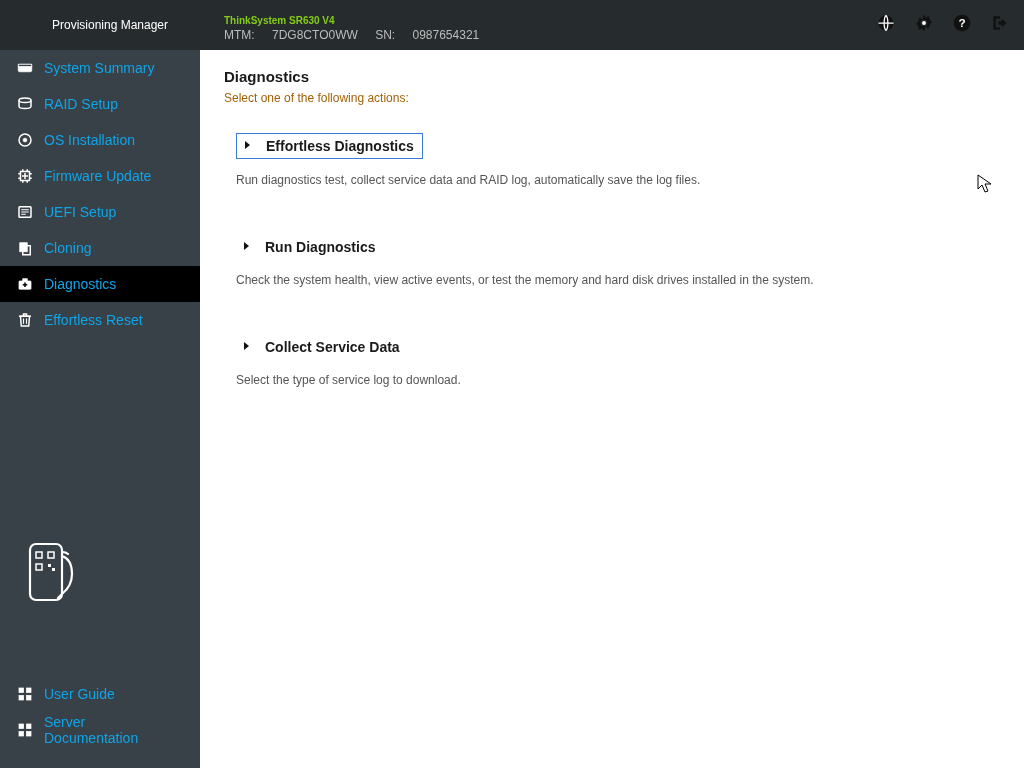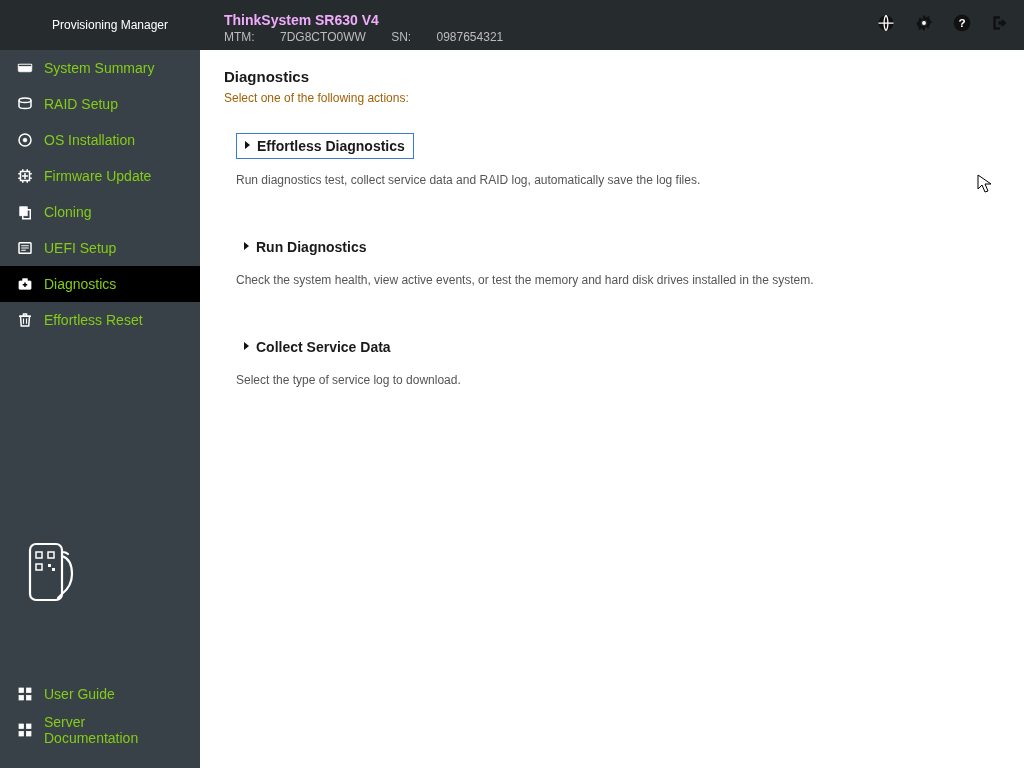--- a/index.html
+++ b/index.html
@@ -24,23 +24,23 @@
     width: 200px;
     font-size: 12px;
     padding-left: 20px;
     color: #fff;
     text-align: center;
   }
   .sysinfo {
     padding-left: 24px;
     padding-top: 6px;
   }
-  .sys-name { font-size: 14px; font-weight: 600; color: #f0abfc; }
+  .sys-name { font-size: 10px; font-weight: 600; color: #84cc16; }
   .sys-sub { font-size: 12px; color: #bcbcbc; margin-top: 2px; }
-  .sys-sub span + span { margin-left: 22px; }
+  .sys-sub span + span { margin-left: 14px; }
   .header-icons {
     position: absolute;
     right: 14px;
     top: 0;
     height: 50px;
     display: flex;
     align-items: center;
     gap: 18px;
   }
   .header-icons svg { width: 20px; height: 20px; fill: #111; cursor: pointer; }
@@ -56,21 +56,21 @@
     color: #fff;
   }
   .nav { padding-top: 0; }
   .nav-item {
     display: flex;
     align-items: center;
     gap: 10px;
     height: 36px;
     padding: 0 16px;
     font-size: 14px;
-    color: #84cc16;
+    color: #0ea5e9;
     cursor: pointer;
   }
   .nav-item.active { background: #000; }
   .nav-item .nicon { width: 18px; height: 18px; display:inline-flex; align-items:center; justify-content:center; }
   .nav-item .nicon svg { width:18px; height:18px; fill:#fff; stroke:#fff; }
 
   .qr-wrap {
     position: absolute;
     bottom: 150px;
     left: 18px;
@@ -98,21 +98,21 @@
   .page-title { font-size: 15px; font-weight: 700; margin-bottom: 6px; }
   .page-sub { font-size: 12px; color: #a16207; margin-bottom: 28px; }
 
   .option {
     margin-bottom: 48px;
     margin-left: 12px;
   }
   .option-header {
     display: inline-flex;
     align-items: center;
-    gap: 4px;
+    gap: 13px;
     padding: 4px 8px 4px 4px;
     font-size: 14px;
     font-weight: 700;
     cursor: pointer;
   }
   .option-header.selected {
     border: 1px solid #3a7bd5;
   }
   .option-header .chev { display:inline-block; }
   .option-desc {
@@ -210,35 +210,35 @@
             <path d="M12 8v8M8 12h8" stroke="#fff" stroke-width="2"></path>
             <path d="M3 9h3M3 15h3M18 9h3M18 15h3M9 3v3M15 3v3M9 18v3M15 18v3" stroke="#fff" stroke-width="2"></path>
           </svg>
         </span>
       <span>Firmware Update</span>
     </div>
 
     <div class="nav-item">
       <span class="nicon">
           <svg viewBox="0 0 24 24">
+            <rect x="4" y="5" width="16" height="14" rx="1" fill="none" stroke="#fff" stroke-width="2"></rect>
+            <path d="M7 9h10M7 12h10M7 15h6" stroke="#fff" stroke-width="1.6"></path>
+          </svg>
+        </span>
+      <span>UEFI Setup</span>
+    </div>
+
+    <div class="nav-item">
+      <span class="nicon">
+          <svg viewBox="0 0 24 24">
             <rect x="5" y="5" width="10" height="12" fill="#fff"></rect>
             <rect x="9" y="9" width="10" height="12" fill="none" stroke="#fff" stroke-width="2"></rect>
           </svg>
         </span>
       <span>Cloning</span>
-    </div>
-
-    <div class="nav-item">
-      <span class="nicon">
-          <svg viewBox="0 0 24 24">
-            <rect x="4" y="5" width="16" height="14" rx="1" fill="none" stroke="#fff" stroke-width="2"></rect>
-            <path d="M7 9h10M7 12h10M7 15h6" stroke="#fff" stroke-width="1.6"></path>
-          </svg>
-        </span>
-      <span>UEFI Setup</span>
     </div>
 
     <div class="nav-item active">
       <span class="nicon">
           <svg viewBox="0 0 24 24">
             <rect x="4" y="8" width="16" height="11" rx="1" fill="#fff"></rect>
             <rect x="9" y="5" width="6" height="3" fill="#fff"></rect>
             <path d="M12 10v6M9 13h6" stroke="#000" stroke-width="2"></path>
           </svg>
         </span>

